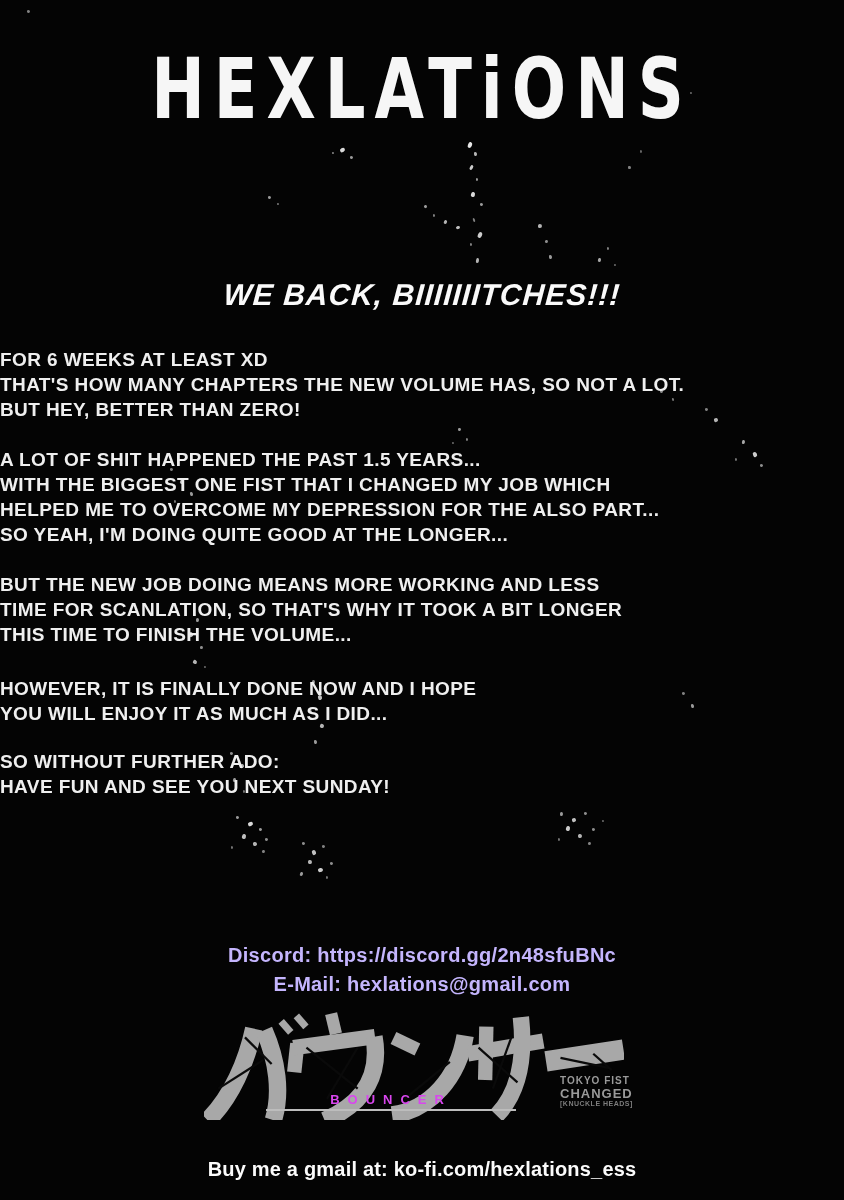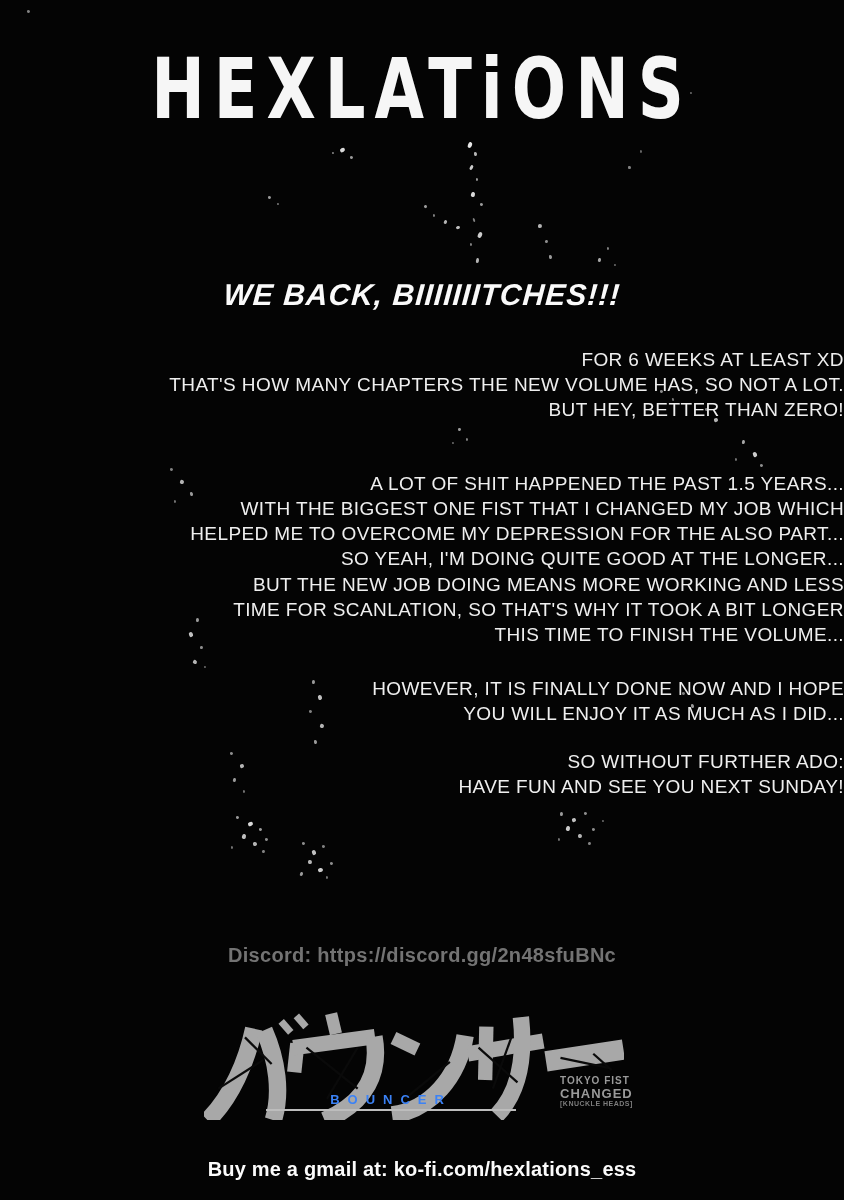--- a/index.html
+++ b/index.html
@@ -29,47 +29,47 @@
     position:absolute;top:278px;left:0;width:100%;
     text-align:center;
     font-weight:700;font-style:italic;
     font-size:30px;letter-spacing:1px;
     transform:skewX(-4deg);
     color:#fafafa;
     white-space:nowrap;
   }
   .credits{
     position:absolute;left:0;width:100%;
-    text-align:right;
-    font-weight:400;
+    text-align:left;
+    font-weight:700;
     font-size:19px;line-height:25px;
     letter-spacing:0.4px;
     color:#efefef;
   }
   .credits .line{white-space:nowrap;}
   #para-0{top:347px;}
-  #para-1{top:471px;}
+  #para-1{top:447px;}
   #para-2{top:572px;}
   #para-3{top:676px;}
   #para-4{top:749px;}
   
   .contact{
     position:absolute;top:941px;left:0;width:100%;
     text-align:center;
     font-weight:700;font-size:20px;line-height:29px;
-    letter-spacing:0.3px;color:#737373;
+    letter-spacing:0.3px;color:#c4b5fd;
   }
   
   .logo-wrap{position:absolute;top:1008px;left:204px;width:440px;height:125px;}
   .logo-kana{position:absolute;top:0;left:0;}
   .logo-romaji{
     position:absolute;top:84px;left:62px;width:250px;
     text-align:center;
     font-size:13px;font-weight:700;letter-spacing:8px;
-    color:#3b82f6;
+    color:#d946ef;
     border-bottom:2px solid #bdbdbd;
     padding-bottom:2px;
     white-space:nowrap;
   }
   .logo-sub{
     position:absolute;top:68px;left:356px;width:110px;
     color:#9a9a9a;font-weight:700;line-height:1.05;
     text-align:left;
   }
   .logo-sub .l1{font-size:10px;letter-spacing:1px;}
@@ -209,20 +209,21 @@
     <div class="line">YOU WILL ENJOY IT AS MUCH AS I DID...</div>
   </div>
 
   <div class="credits" id="para-4">
     <div class="line">SO WITHOUT FURTHER ADO:</div>
     <div class="line">HAVE FUN AND SEE YOU NEXT SUNDAY!</div>
   </div>
 
   <div class="contact">
     <div>Discord: https://discord.gg/2n48sfuBNc</div>
+    <div>E-Mail: hexlations@gmail.com</div>
   </div>
 
   <div class="logo-wrap">
 
     <svg class="logo-kana" width="420" height="112" viewBox="0 -8 410 108" aria-hidden="true">
       <g stroke="#a8a8a8" fill="none" stroke-linecap="butt" transform="rotate(-2 205 50)">
 
         <path d="M50,6 C42,38 26,72 2,94" stroke-width="17"></path>
         <path d="M60,8 C72,38 75,70 66,96" stroke-width="17"></path>
         <path d="M77,0 L86,11" stroke-width="7"></path>

